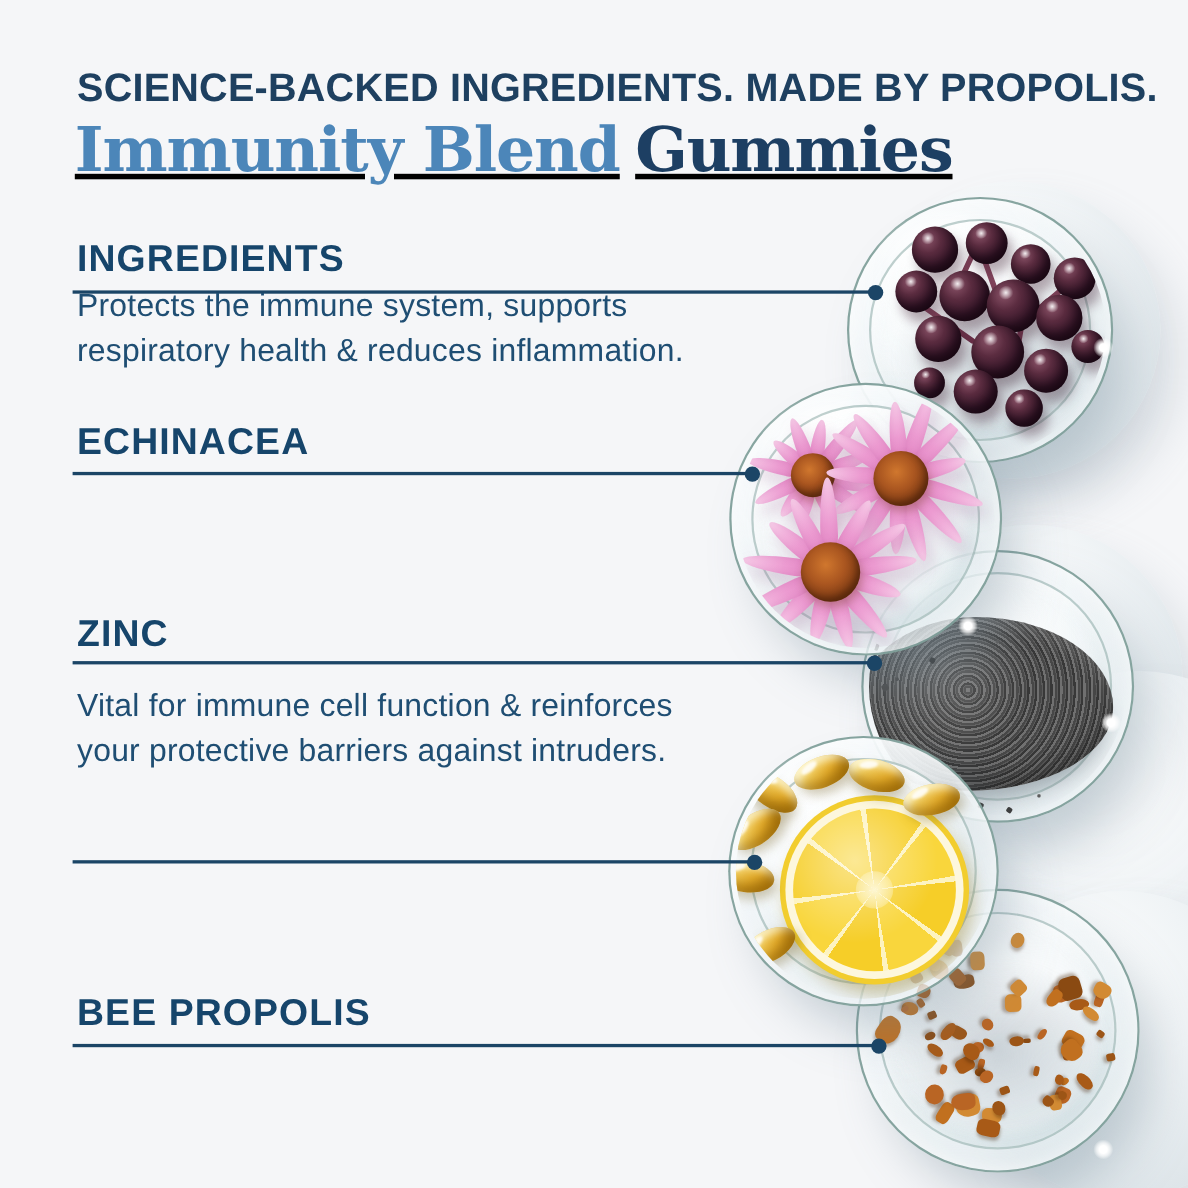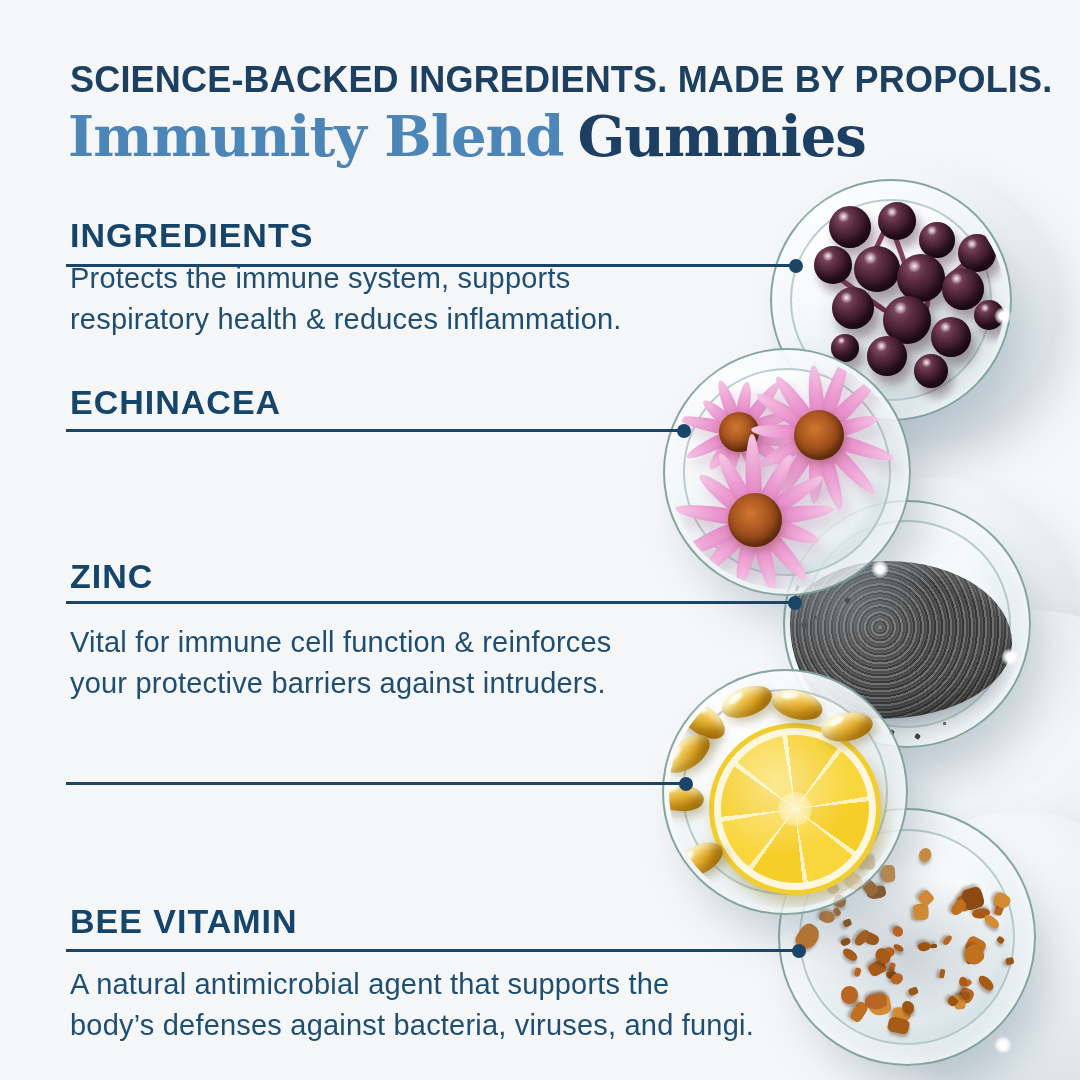--- a/index.html
+++ b/index.html
@@ -7,21 +7,21 @@
     --heading:#16456b; --body:#1f4e73; --leader:#1b4566; --rim:#7b9a95;
   }
   html,body{margin:0;padding:0;background:#e9ebee;}
   .canvas{position:relative;width:1080px;height:1080px;margin:0 auto;overflow:hidden;
     background:var(--bg);font-family:"Liberation Sans",sans-serif;}
 
   
   .eyebrow{position:absolute;left:70px;top:60px;z-index:7;
     font:700 36px/1.1 "Liberation Sans",sans-serif;letter-spacing:.2px;color:var(--eyebrow);}
   .title{position:absolute;left:68px;top:104px;z-index:7;margin:0;
-    font:700 56px/1.15 "DejaVu Serif",serif;letter-spacing:-1px;}
+    font:700 56px/1.15 "DejaVu Serif",serif;letter-spacing:-1px;text-decoration:underline;}
   .title .tp{color:var(--titleBlue);margin-right:14px;}
   .title .ts{color:var(--titleNavy);}
 
   
   .h{position:absolute;left:70px;z-index:7;margin:0;color:var(--heading);
     font:700 34px/1 "Liberation Sans",sans-serif;letter-spacing:1px;}
   .h1p{top:218px}.h2p{top:385px}.h3p{top:559px}.h4p{top:735px}.h5p{top:904px}
   .b{position:absolute;left:70px;z-index:7;margin:0;color:var(--body);
     font:400 29px/41px "Liberation Sans",sans-serif;letter-spacing:.2px;}
   .b1{top:258px}.b2{top:448px}.b3{top:622px}.b4{top:799px}.b5{top:964px}
@@ -405,19 +405,18 @@
   <h2 class="h h3p">ZINC</h2>
   <div class="leader l3">
       <span class="dot"></span>
     </div>
   <p class="b b3">Vital for immune cell function &amp; reinforces<br>your protective barriers against intruders.</p>
 
   <div class="leader l4">
       <span class="dot"></span>
     </div>
 
-  <h2 class="h h5p">BEE VITAMIN</h2>
+  <h2 class="h h5p">BEE PROPOLIS</h2>
   <div class="leader l5">
       <span class="dot"></span>
     </div>
-  <p class="b b5">A natural antimicrobial agent that supports the<br>body’s defenses against bacteria, viruses, and fungi.</p>
 
 </div>
 
 </body></html>

